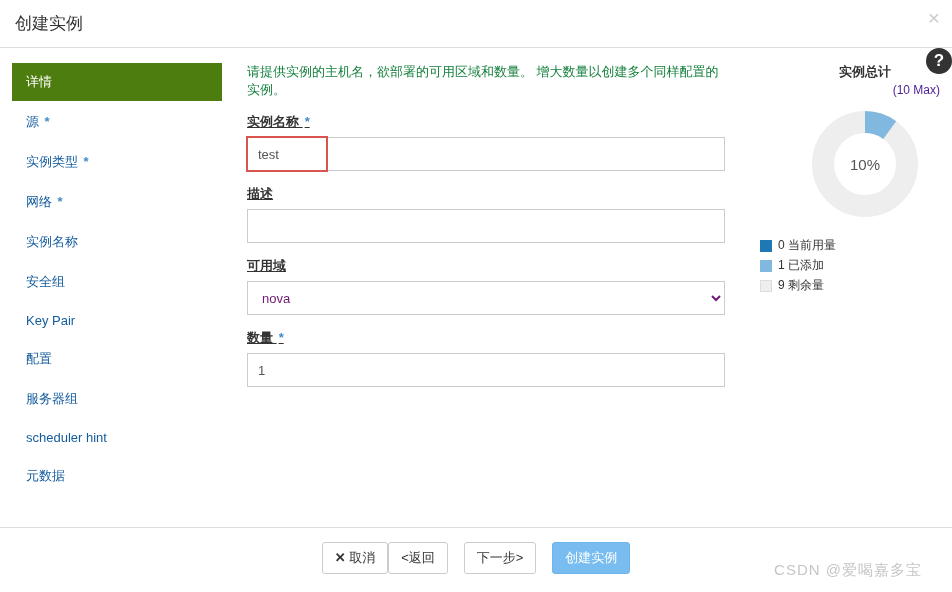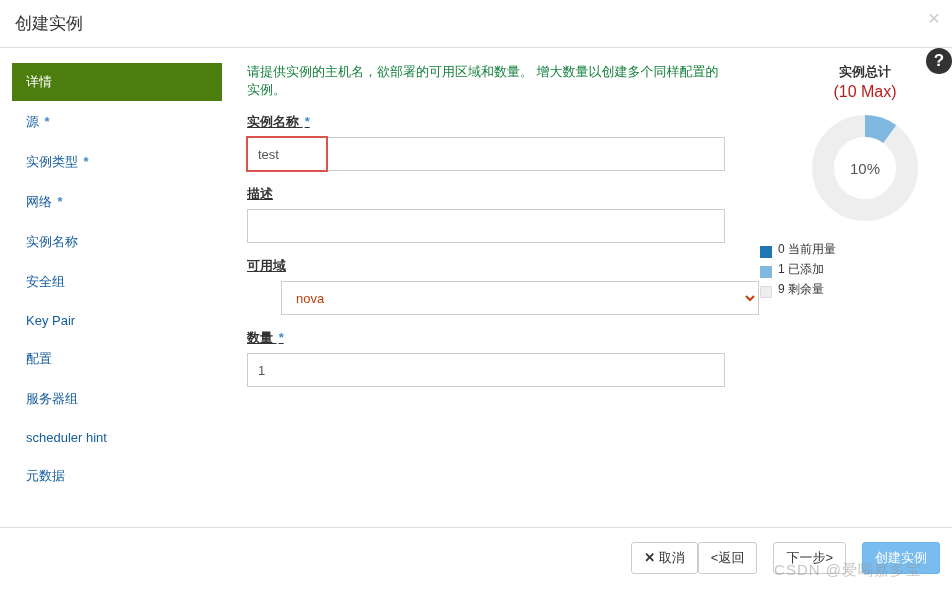--- a/index.html
+++ b/index.html
@@ -14,34 +14,34 @@
     .nav-item.active { background: #4d7c0f; color: #fff; }
     .nav-item .req { color: #428bca; font-weight: bold; margin-left: 2px; }
     .main { flex: 1; padding: 0 15px 0 25px; }
     .desc-text { color: #15803d; margin-bottom: 14px; font-size: 13px; }
     .form-row { margin-bottom: 14px; text-decoration: underline; }
     .form-label { font-weight: bold; display: block; margin-bottom: 6px; font-size: 13px; color: #333; }
     .form-label .req { color: #428bca; font-weight: bold; margin-left: 2px; }
     .form-control { width: 100%; height: 34px; padding: 6px 10px; border: 1px solid #ccc; border-radius: 0; font-size: 13px; color: #555; background: #fff; }
     .name-wrap { position: relative; }
     .highlight-box { position: absolute; left: -1px; top: -1px; width: 82px; height: 36px; border: 2px solid #d9534f; pointer-events: none; }
-    select.form-control { color: #c2410c; margin-left: 34px; }
+    select.form-control { color: #701a75; }
     .right-panel { width: 200px; flex-shrink: 0; padding-left: 20px; }
     .total-label { font-weight: bold; text-align: center; font-size: 13px; margin-bottom: 2px; padding-left: 30px; }
-    .total-max { text-align: center; color: #b91c1c; font-size: 16px; padding-left: 30px; }
+    .total-max { text-align: right; color: #4c1d95; font-size: 12px; padding-left: 30px; }
     .donut { width: 110px; height: 110px; margin: 12px auto 18px auto; position: relative; margin-left: 50px; }
     .donut svg { transform: rotate(-90deg); }
     .donut-text { position: absolute; top: 50%; left: 50%; transform: translate(-50%, -50%); font-size: 15px; color: #555; }
     .legend { font-size: 12px; }
-    .legend-item { display: flex; align-items: flex-end; margin-bottom: 3px; }
+    .legend-item { display: flex; align-items: center; margin-bottom: 3px; }
     .swatch { width: 12px; height: 12px; margin-right: 6px; }
     .sw-current { background: #1f77b4; }
     .sw-added { background: #81b8df; }
     .sw-remain { background: #eee; border: 1px solid #ddd; }
-    .modal-footer { padding: 14px 12px; display: flex; justify-content: flex-end; }
+    .modal-footer { padding: 14px 12px; display: flex; justify-content: center; }
     .btn { padding: 6px 12px; font-size: 13px; border: 1px solid #ccc; background: #fff; border-radius: 3px; cursor: pointer; color: #333; }
     .btn-group-right { display: flex; gap: 16px; }
     .btn-primary { background: #79bdf0; border-color: #6cb4ea; color: #fff; }
     .btn-close-x { font-size: 13px; }
     .watermark { position: absolute; right: 30px; bottom: 12px; color: rgba(150,150,150,0.55); font-size: 15px; pointer-events: none; letter-spacing: 1px; }
   </style>
 </head>
 <body>
 
 <div class="modal-header">

